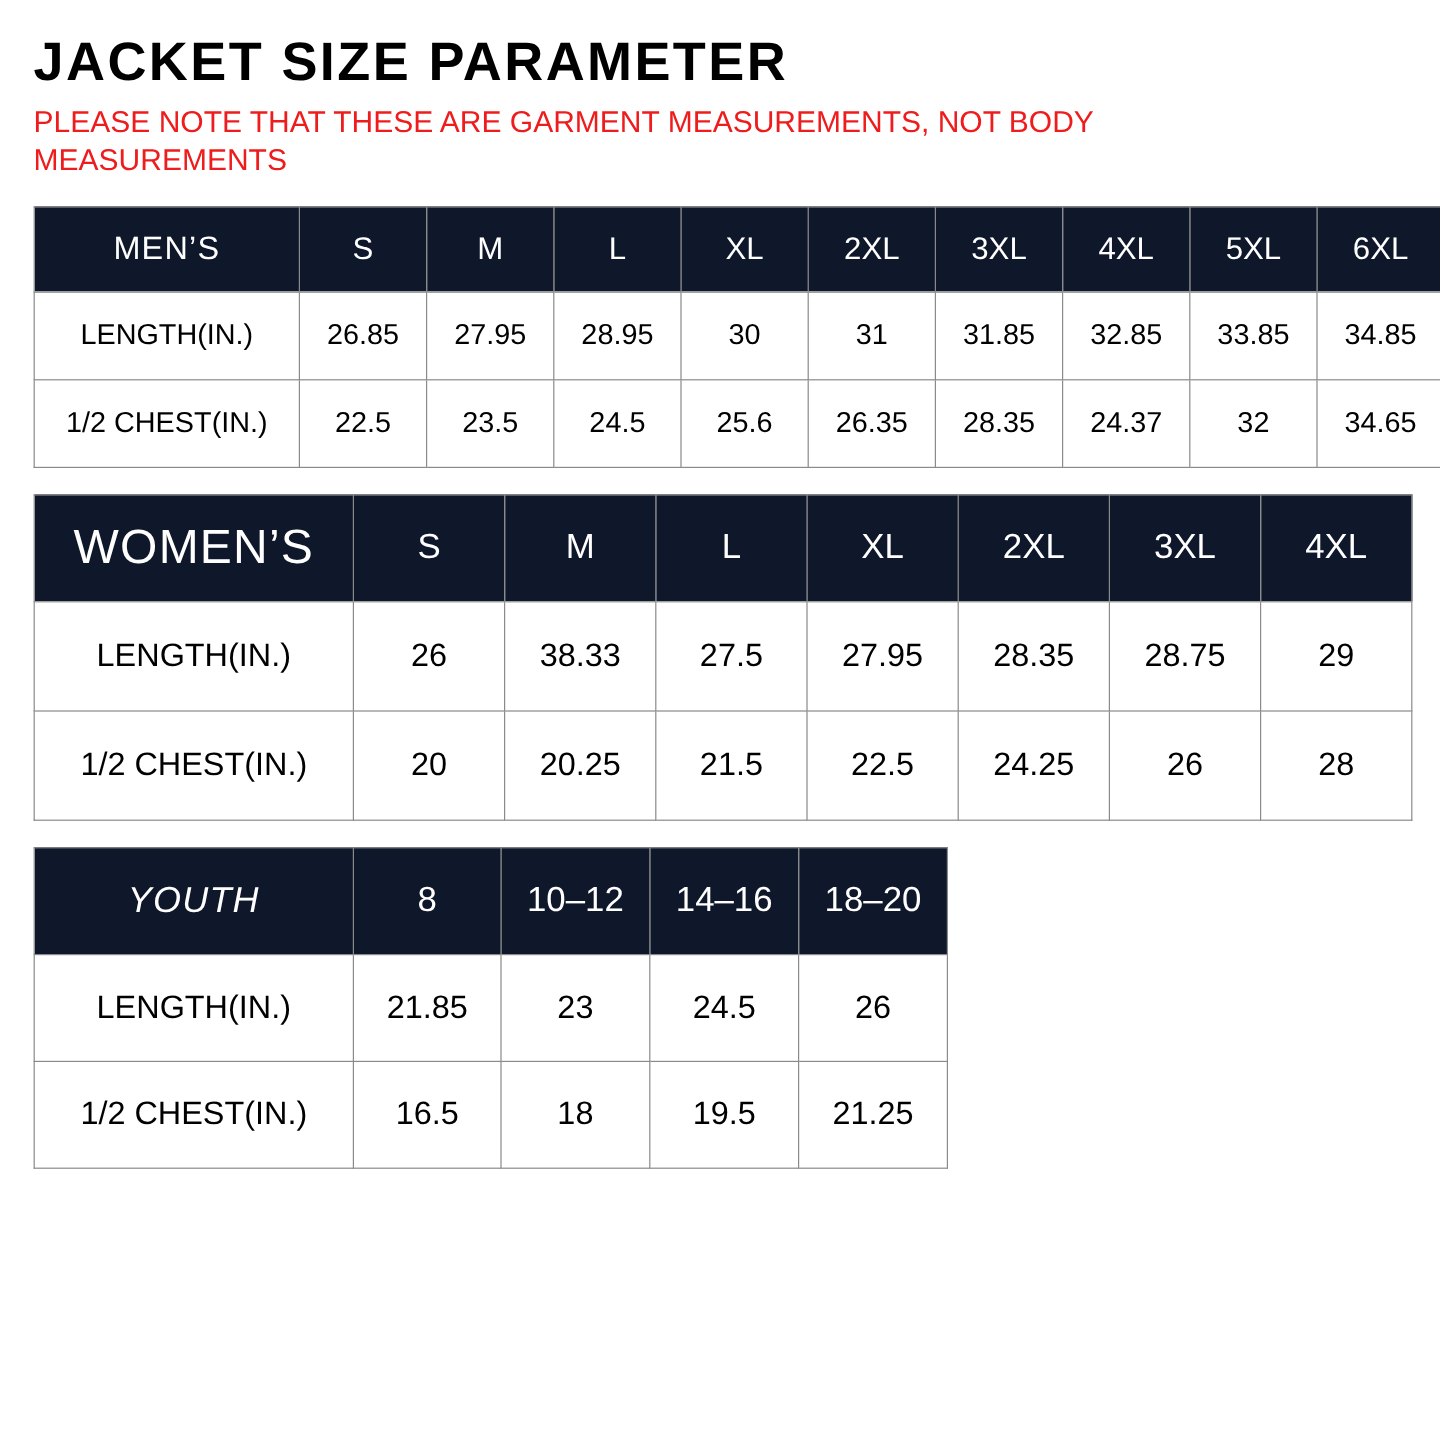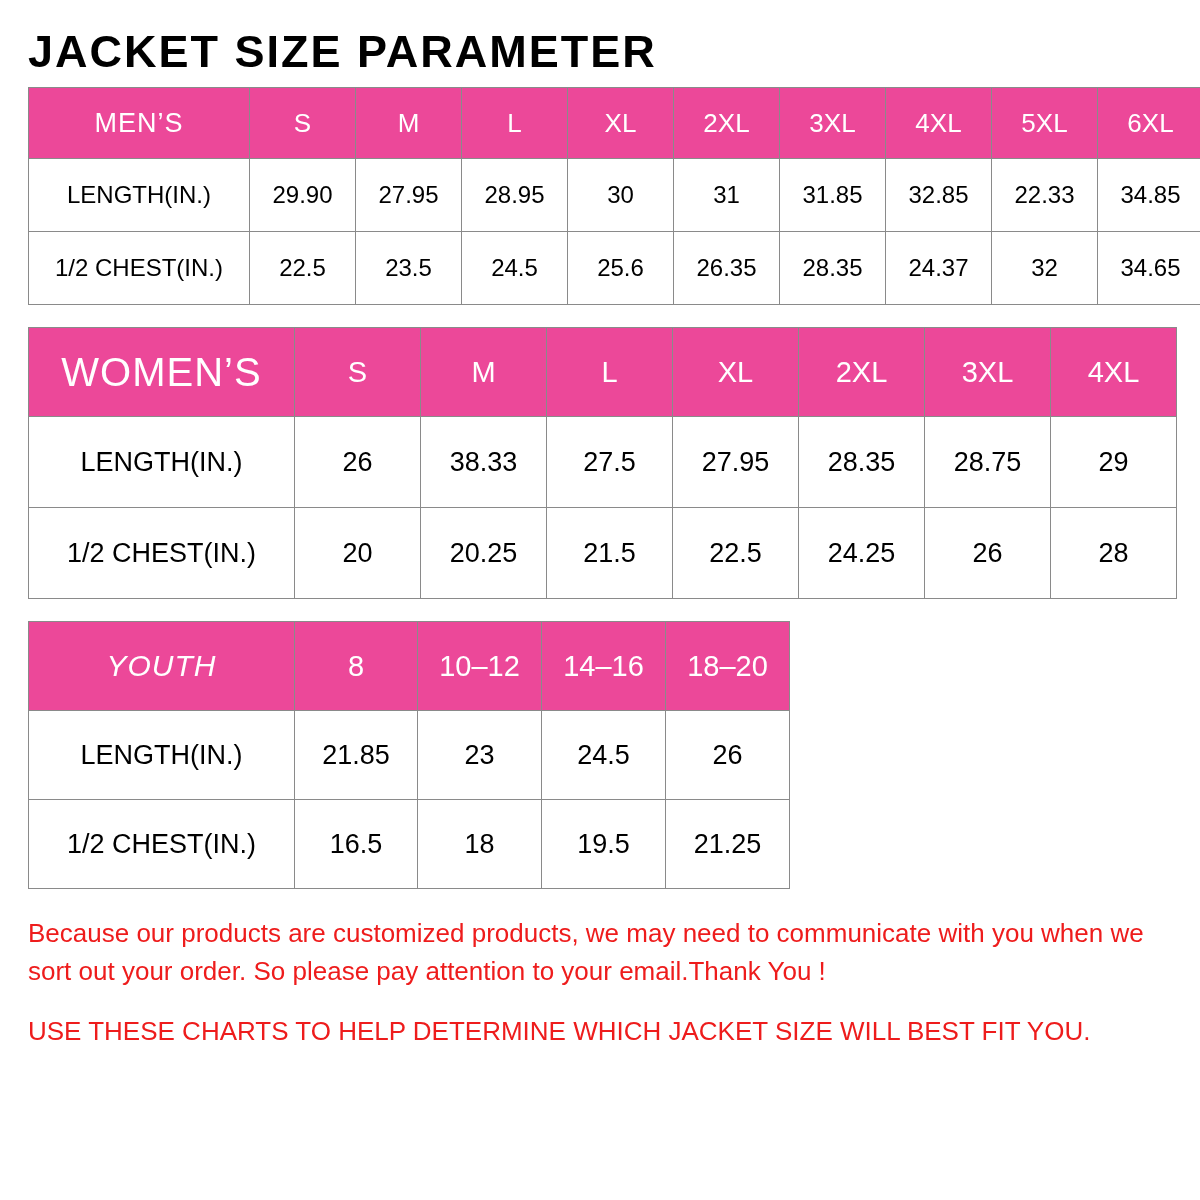--- a/index.html
+++ b/index.html
@@ -48,21 +48,21 @@
   table.sizechart th,
   table.sizechart td {
     border: 1px solid #8a8a8a;
     text-align: center;
     vertical-align: middle;
     font-weight: normal;
     background: #ffffff;
     color: #000;
   }
   table.sizechart thead th {
-    background: #ec4899;
+    background: #0f172a;
     color: #ffffff;
   }
   .rowlabel {
     text-align: center;
   }
 
   
   #mens-table { width: 1145px; }
   #mens-table thead th { height: 68px; font-size: 26px; }
   #mens-table tbody td { height: 70px; font-size: 24px; }
@@ -90,47 +90,48 @@
   .footer p { margin: 0 0 22px 0; }
   .footer p.last { margin-bottom: 0; }
 </style>
 </head>
 <body>
 
 <div class="page">
 
   <h1 class="title">JACKET SIZE PARAMETER</h1>
 
+  <p class="note">PLEASE NOTE THAT THESE ARE GARMENT MEASUREMENTS, NOT BODY MEASUREMENTS</p>
 
   <table class="sizechart" id="mens-table">
     <thead>
       <tr>
         <th class="corner" style="width:218px">MEN’S</th>
         <th style="width:103px">S</th>
         <th style="width:103px">M</th>
         <th style="width:103px">L</th>
         <th style="width:103px">XL</th>
         <th style="width:103px">2XL</th>
         <th style="width:103px">3XL</th>
         <th style="width:103px">4XL</th>
         <th style="width:103px">5XL</th>
         <th style="width:103px">6XL</th>
       </tr>
     </thead>
     <tbody>
       <tr>
         <td class="rowlabel">LENGTH(IN.)</td>
-        <td>29.90</td>
+        <td>26.85</td>
         <td>27.95</td>
         <td>28.95</td>
         <td>30</td>
         <td>31</td>
         <td>31.85</td>
         <td>32.85</td>
-        <td>22.33</td>
+        <td>33.85</td>
         <td>34.85</td>
       </tr>
       <tr>
         <td class="rowlabel">1/2 CHEST(IN.)</td>
         <td>22.5</td>
         <td>23.5</td>
         <td>24.5</td>
         <td>25.6</td>
         <td>26.35</td>
         <td>28.35</td>
@@ -199,18 +200,14 @@
       <tr>
         <td class="rowlabel">1/2 CHEST(IN.)</td>
         <td>16.5</td>
         <td>18</td>
         <td>19.5</td>
         <td>21.25</td>
       </tr>
     </tbody>
   </table>
 
-  <div class="footer">
-    <p>Because our products are customized products, we may need to communicate with you when we sort out your order. So please pay attention to your email.Thank You !</p>
-    <p class="last">USE THESE CHARTS TO HELP DETERMINE WHICH JACKET SIZE WILL BEST FIT YOU.</p>
-  </div>
 
 </div>
 
 </body></html>

